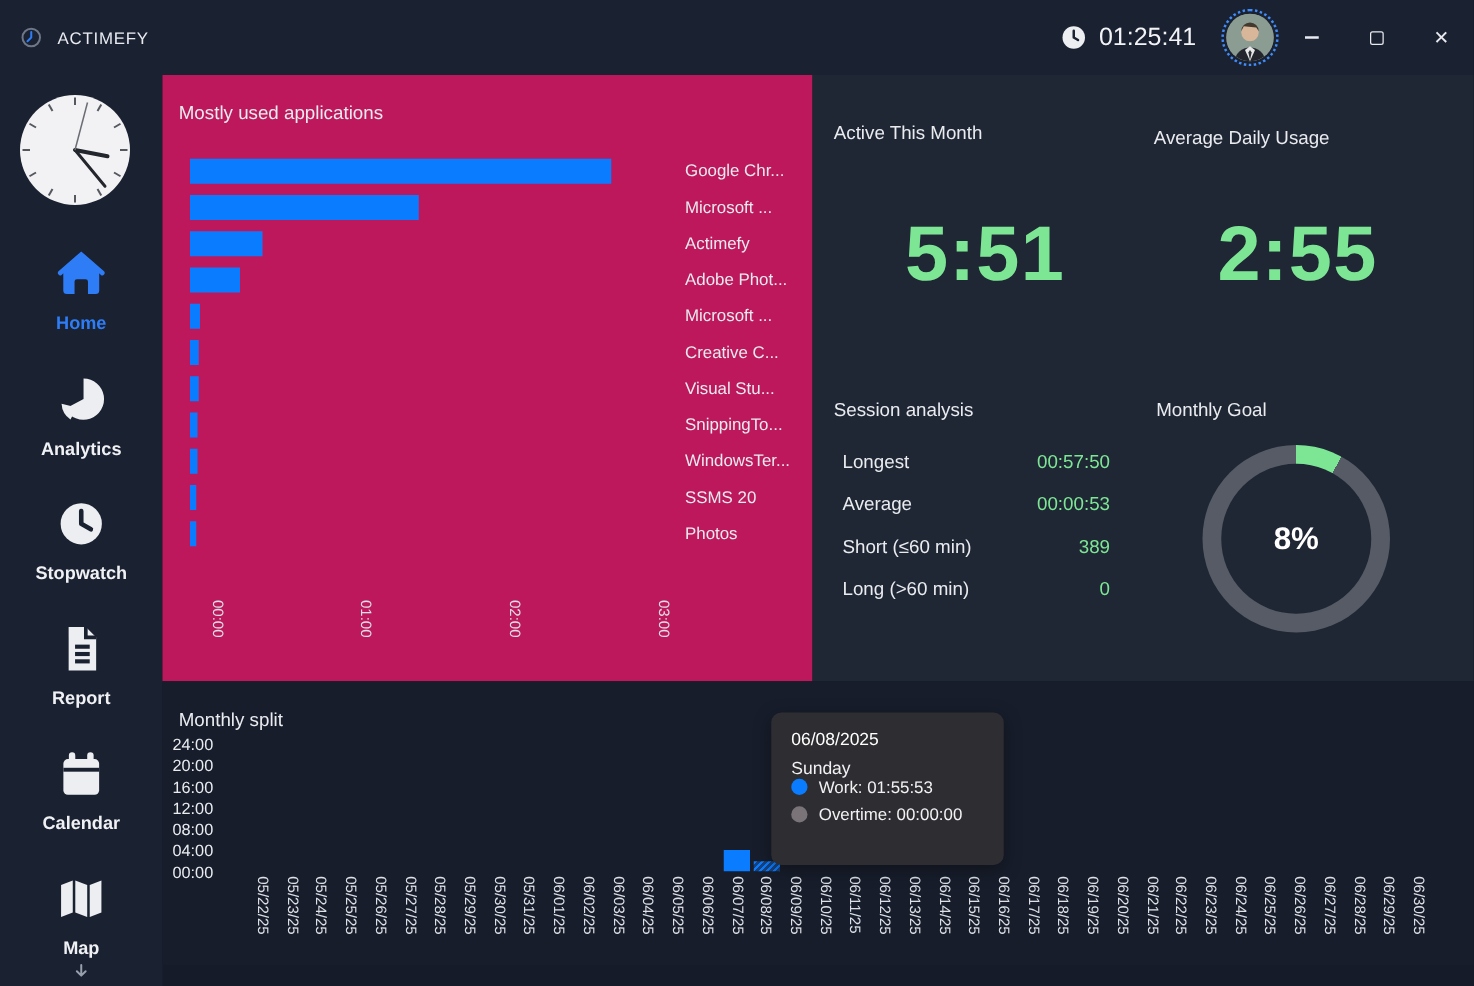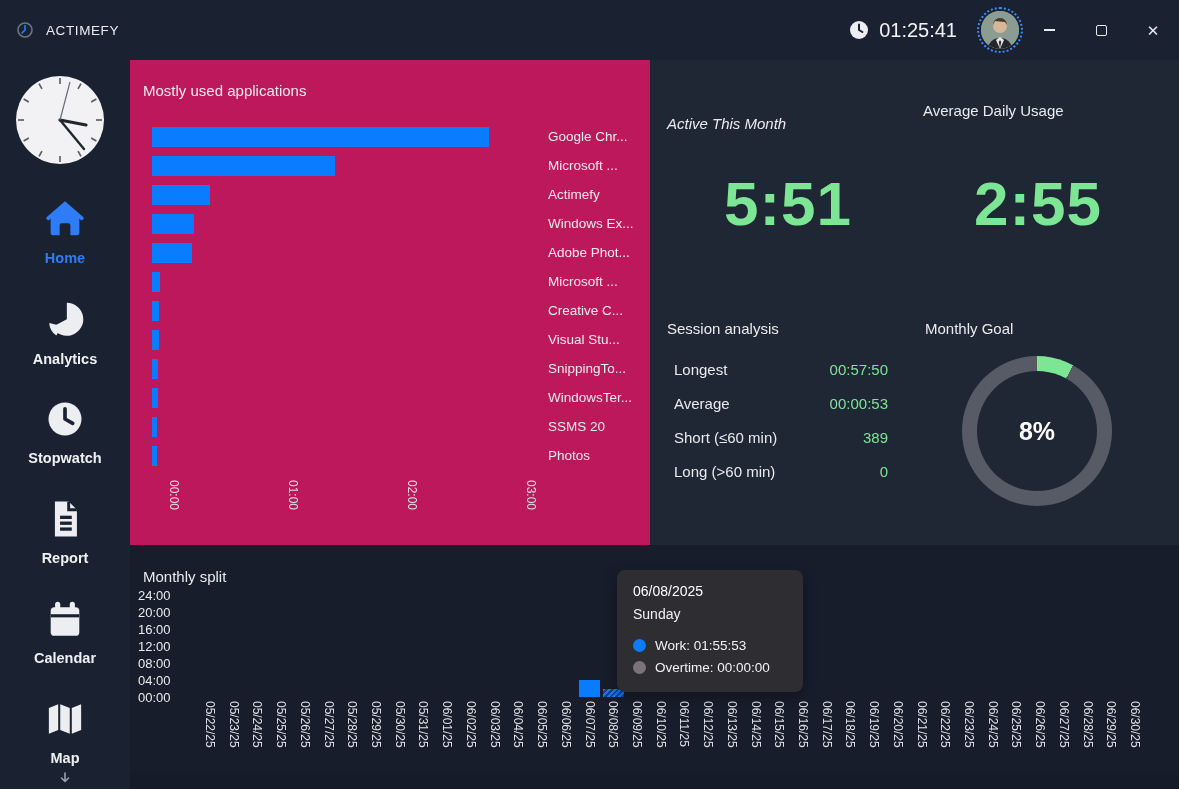--- a/index.html
+++ b/index.html
@@ -40,21 +40,21 @@
   .apps-title { position:absolute; left:13px; top:22px; }
   .app-rows { position:absolute; left:22px; top:62px; width:496px; }
   .app-row { display:flex; align-items:center; height:29px; }
   .bar-track { width:374px; height:20px; position:relative; }
   .hbar { height:20px; background:#0a7cff; }
   .app-label { margin-left:22px; font-size:13.5px; color:#e9ebef; white-space:nowrap; }
   .xticks { position:absolute; left:22px; top:420px; width:480px; height:60px; }
   .rot-label { position:absolute; top:0; transform:rotate(90deg); transform-origin:0 0;
                white-space:nowrap; font-size:12px; color:#dde0e6; line-height:12px; }
   
-  .stat-title-a { position:absolute; left:17px;  top:55px;font-style:italic; }
+  .stat-title-a { position:absolute; left:17px;  top:38px; }
   .stat-title-b { position:absolute; left:273px; top:42px; }
   .big-num { position:absolute; top:108px; width:200px; text-align:center;
              font-size:62px; font-weight:700; color:#7de695; letter-spacing:1px; }
   .big-a { left:38px; } .big-b { left:288px; }
   .session-title { position:absolute; left:17px; top:260px; }
   .session-rows { position:absolute; left:24px; top:292px; width:214px; }
   .session-row { display:flex; justify-content:space-between; height:34px; align-items:center; }
   .session-label { font-size:15px; color:#e9ebef; }
   .session-value { font-size:15px; color:#7de695; }
   .goal-title { position:absolute; left:275px; top:260px; }
@@ -73,21 +73,21 @@
   .vbar { width:21px; background:#0a7cff; }
   .vbar.hatched { background:repeating-linear-gradient(135deg, #0a7cff 0 2px, #17427e 2px 4px); }
   .date-labels { position:absolute; left:0; top:156px; width:1049px; height:70px; }
   .date-labels .rot-label { font-size:12px; }
   
   .tooltip { position:absolute; left:487px; top:25px; width:186px; height:122px; background:#2e2e32;
              border-radius:8px; padding:13px 16px; z-index:5; box-shadow:0 4px 14px rgba(0,0,0,.35); }
   .tt-date { font-size:14px; color:#ffffff; }
   .tt-day  { font-size:14px; color:#f2f2f4; margin-top:7px; }
   .tt-row  { display:flex; align-items:center; gap:9px; margin-top:7px; font-size:13.5px; color:#f2f2f4; }
-  .tt-row.first { margin-top:16px; }
+  .tt-row.first { margin-top:0; }
   .dot { width:13px; height:13px; border-radius:50%; flex:0 0 13px; }
   .dot-work { background:#0a7cff; } .dot-ot { background:#7a7478; }
 </style>
 </head>
 <body>
 
 <div class="titlebar">
   <div class="tb-left">
     <svg width="18" height="18" viewBox="0 0 18 18">
       <circle cx="9" cy="9" r="7" fill="none" stroke="#6e7787" stroke-width="1.6"></circle>
@@ -226,26 +226,20 @@
         <div class="app-label">Microsoft ...</div>
       </div>
 
       <div class="app-row">
         <div class="bar-track">
           <div class="hbar" style="width: 15.6051%;"></div>
         </div>
         <div class="app-label">Actimefy</div>
       </div>
 
-      <div class="app-row">
-        <div class="bar-track">
-          <div class="hbar" style="width: 11.1465%;"></div>
-        </div>
-        <div class="app-label">Windows Ex...</div>
-      </div>
 
       <div class="app-row">
         <div class="bar-track">
           <div class="hbar" style="width: 10.828%;"></div>
         </div>
         <div class="app-label">Adobe Phot...</div>
       </div>
 
       <div class="app-row">
         <div class="bar-track">

